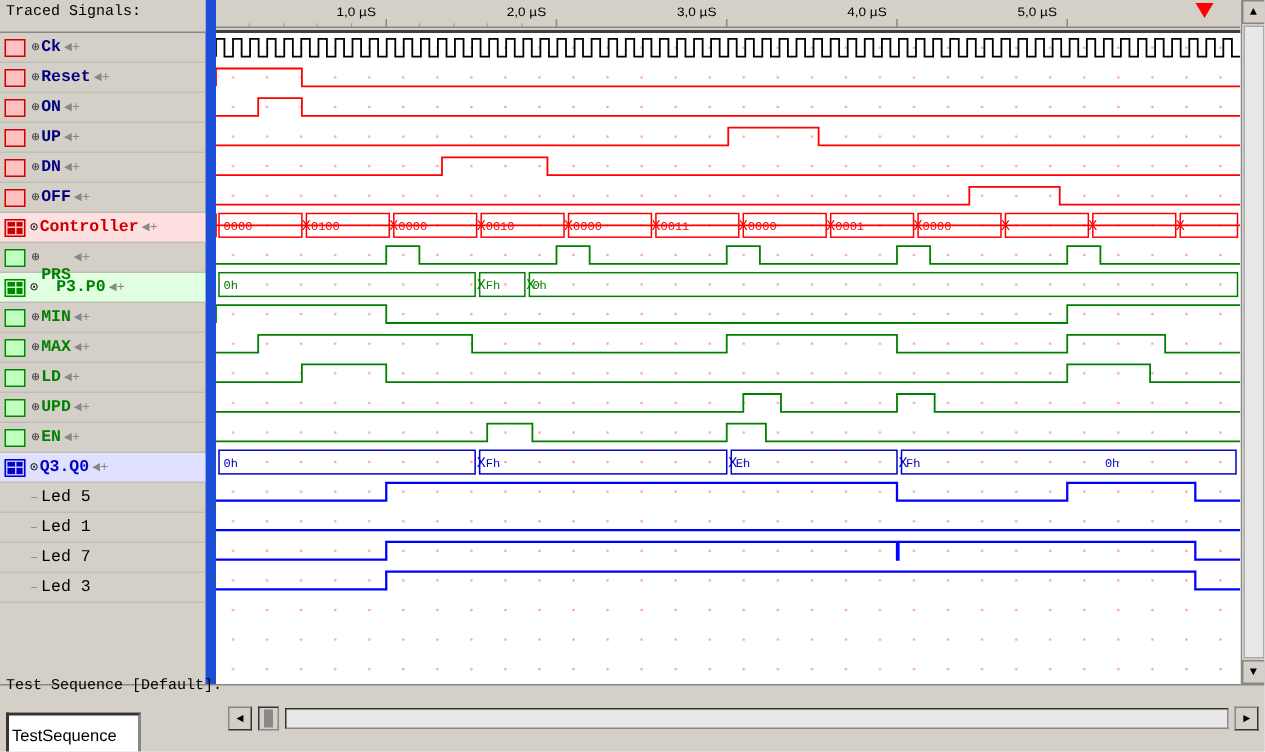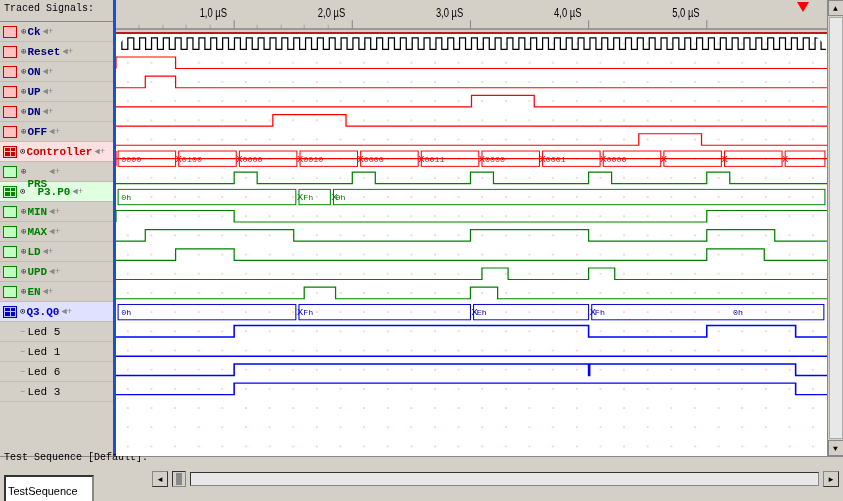--- a/index.html
+++ b/index.html
@@ -20,23 +20,23 @@
       background: #d4d0c8;
     }
 
     .waveform-area {
       display: flex;
       flex: 1;
       overflow: hidden;
     }
 
     .left-panel {
-      width: 116px;
-      background: #d4d0c8;
-      border-right: 3px solid #1d4ed8;
+      width: 144px;
+      background: #d4d0c8;
+      border-right: 7px solid #1d4ed8;
       display: flex;
       flex-direction: column;
       font-family: Liberation Mono, monospace;
     }
 
     .left-header {
       height: 22px;
       background: #d4d0c8;
       border-bottom: 1px solid #888;
       padding: 3px 4px;
@@ -108,33 +108,32 @@
     .right-panel {
       flex: 1;
       display: flex;
       flex-direction: column;
       background: white;
       overflow: hidden;
       position: relative;
     }
 
     .time-ruler {
-      height: 34px;
-      background: #d4d0c8;
-      border-bottom: 2px solid #b91c1c;
+      height: 22px;
+      background: #d4d0c8;
+      border-bottom: 2px solid #404040;
       position: relative;
       overflow: hidden;
     }
 
     .waveform-canvas {
       flex: 1;
       position: relative;
       overflow: hidden;
       background: white;
-      border-radius: 22px;
     }
 
     .scrollbar-right {
       width: 16px;
       background: #d4d0c8;
       border-left: 1px solid #888;
       display: flex;
       flex-direction: column;
       align-items: center;
     }
@@ -390,21 +389,21 @@
 
         <div class="signal-row">
           <div class="signal-icon"></div>
           <span style="color:#888;font-size:9px;margin-right:2px;">–</span>
           <span class="signal-name-black">Led 1</span>
         </div>
 
         <div class="signal-row">
           <div class="signal-icon"></div>
           <span style="color:#888;font-size:9px;margin-right:2px;">–</span>
-          <span class="signal-name-black">Led 6</span>
+          <span class="signal-name-black">Led 7</span>
         </div>
 
         <div class="signal-row">
           <div class="signal-icon"></div>
           <span style="color:#888;font-size:9px;margin-right:2px;">–</span>
           <span class="signal-name-black">Led 3</span>
         </div>
 
       </div>
     </div>

